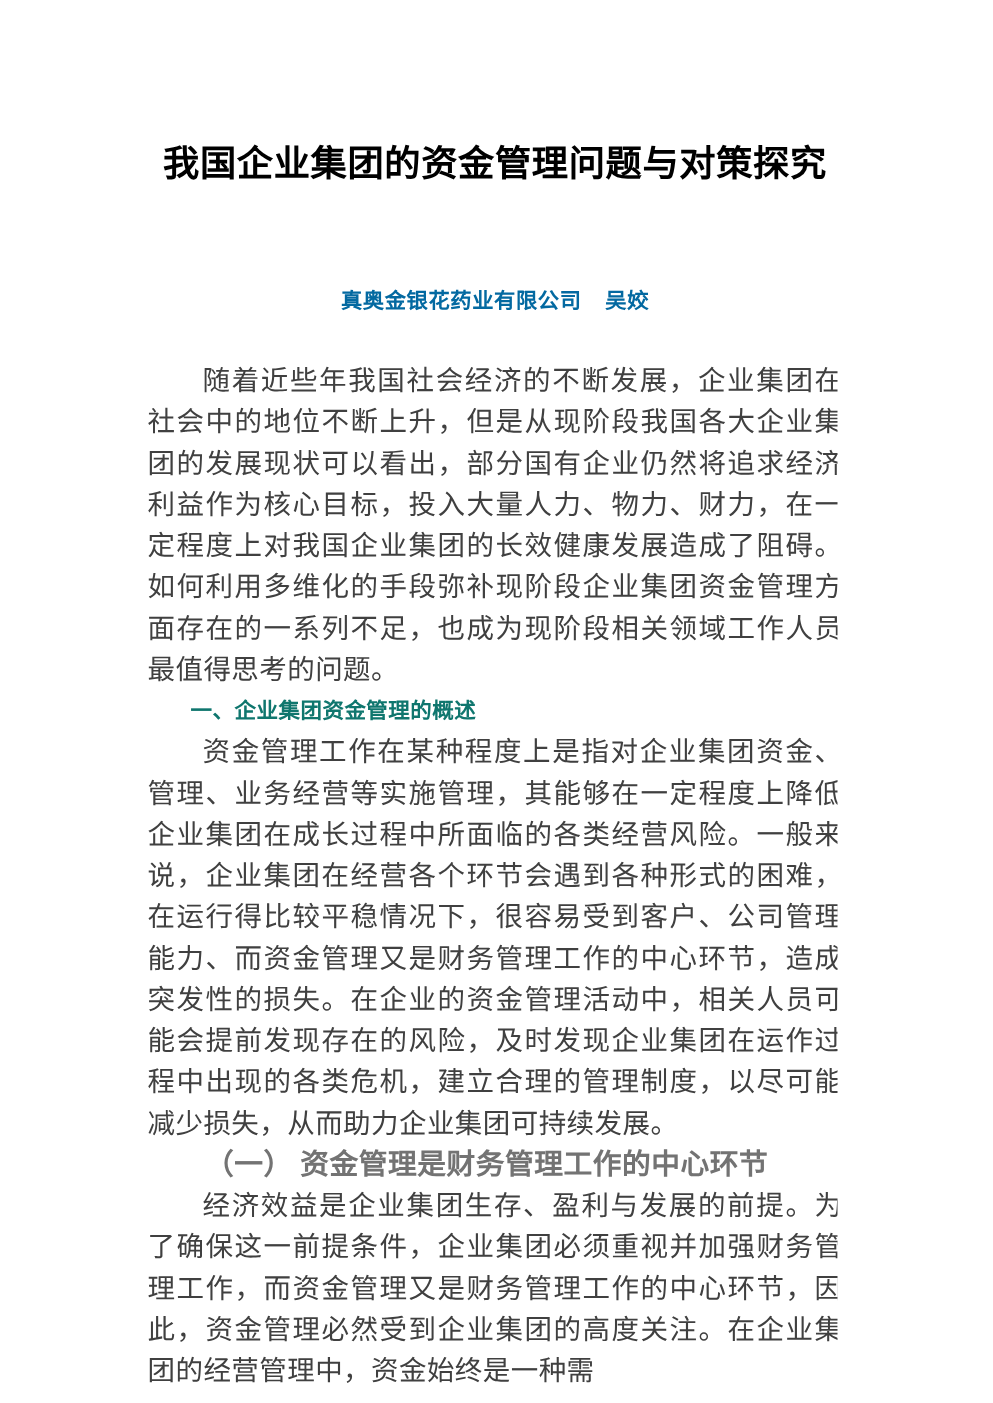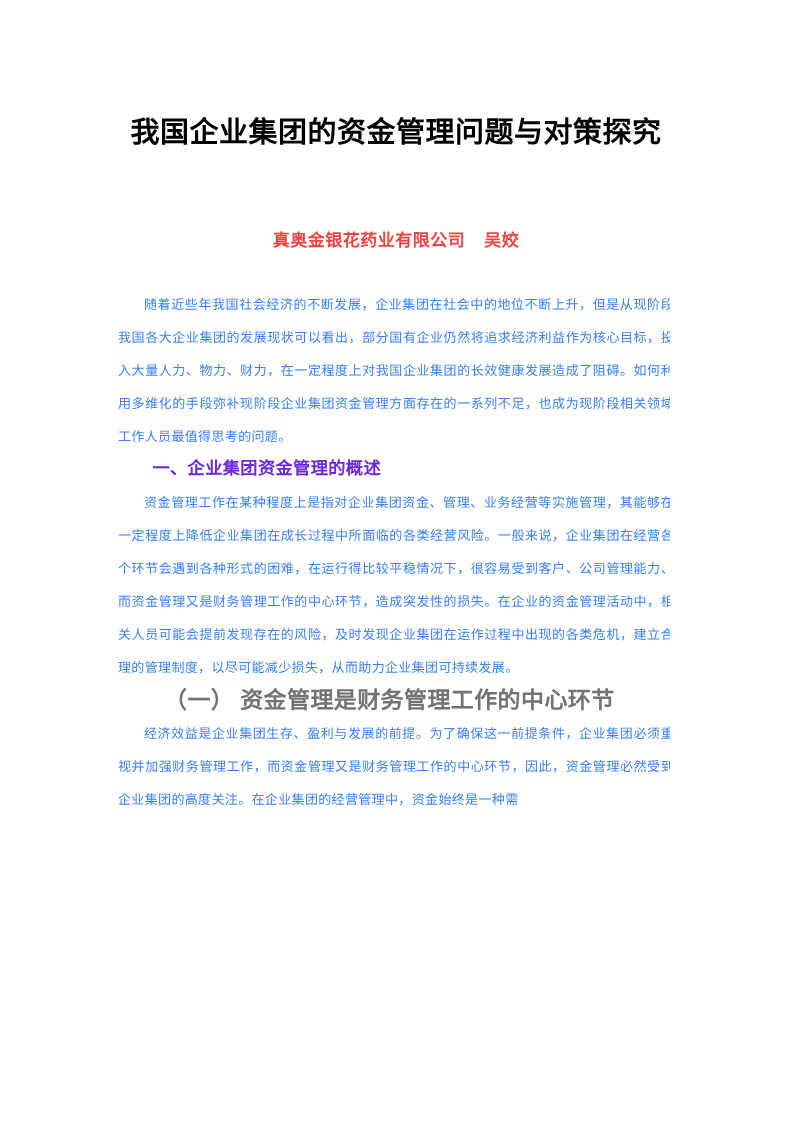--- a/index.html
+++ b/index.html
@@ -53,61 +53,61 @@
     position: absolute;
     top: 228px;
     left: 0;
     width: 556px;
     text-align: center;
     font-family: "Liberation Serif", "DejaVu Serif", serif;
     font-weight: 700;
     font-size: 17px;
     line-height: 26px;
     letter-spacing: 0.5px;
-    color: #ef4444;
+    color: #0369a1;
   }
 
   .byline-sep {
     display: inline-block;
     width: 19px;
   }
 
   
   .body-flow {
     position: absolute;
     top: 288px;
     left: 0;
     width: 556px;
   }
 
   p.para {
     margin: 0;
     padding: 0;
     font-family: Liberation Serif, serif;
-    font-size: 13px;
+    font-size: 22px;
     line-height: 33px;
     text-align: justify;
     text-justify: inter-ideograph;
     text-indent: 2em;
     letter-spacing: 0.35px;
-    color: #3b82f6;
+    color: #404040;
     word-break: break-all;
   }
 
   
   h2.heading-1 {
     margin: 0;
     padding: 0;
-    font-family: Liberation Mono, monospace;
+    font-family: Liberation Serif, serif;
     font-weight: 700;
     font-size: 17.2px;
     line-height: 33px;
     text-indent: 2em;
     letter-spacing: 0.4px;
-    color: #6d28d9;
+    color: #0f766e;
   }
 
   
   h3.heading-2 {
     margin: 0;
     padding: 0;
     font-family: "Liberation Serif", "DejaVu Serif", serif;
     font-weight: 700;
     font-size: 23px;
     line-height: 33px;

